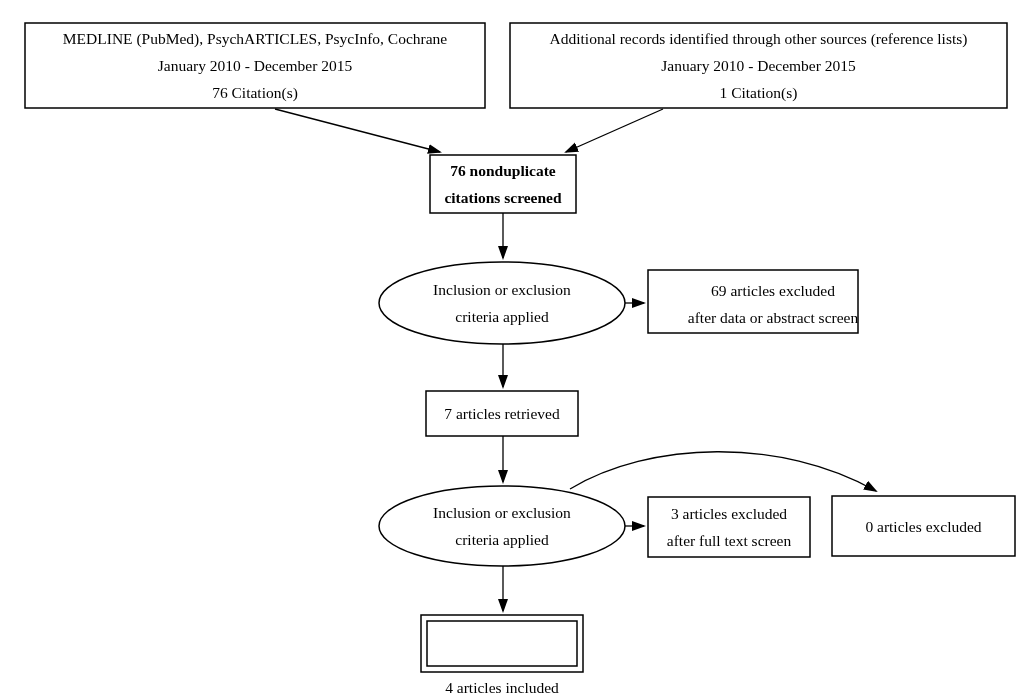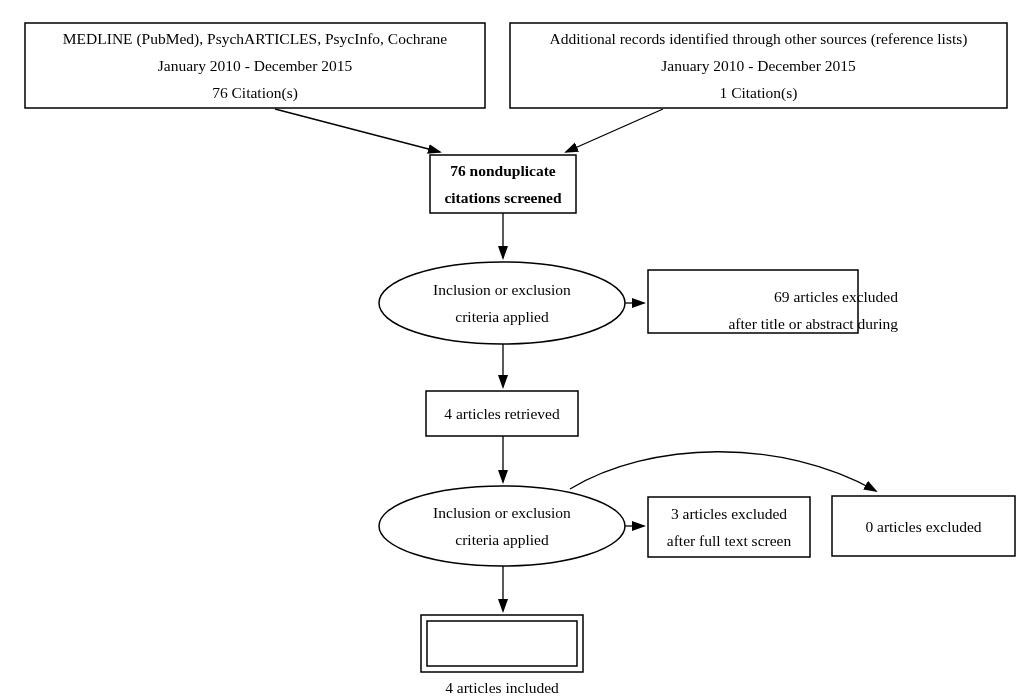--- a/index.html
+++ b/index.html
@@ -96,27 +96,27 @@
   <div class="label" style="left:430px; top:155px; width:146px; height:58px;font-weight:bold;">
     <span class="lbl-line">76 nonduplicate</span>
     <span class="lbl-line">citations screened</span>
   </div>
 
   <div class="label" style="left:379px; top:262px; width:246px; height:82px;">
     <span class="lbl-line">Inclusion or exclusion</span>
     <span class="lbl-line">criteria applied</span>
   </div>
 
-  <div class="label" style="left:648px; top:278px; width:250px; height:63px;align-items:flex-end;">
+  <div class="label" style="left:648px; top:272px; width:250px; height:63px;">
     <span class="lbl-line">69 articles excluded</span>
-    <span class="lbl-line">after title or abstract during</span>
+    <span class="lbl-line">after data or abstract screen</span>
   </div>
 
   <div class="label" style="left:426px; top:391px; width:152px; height:45px;">
-    <span class="lbl-line">4 articles retrieved</span>
+    <span class="lbl-line">7 articles retrieved</span>
   </div>
 
   <div class="label" style="left:379px; top:486px; width:246px; height:80px;">
     <span class="lbl-line">Inclusion or exclusion</span>
     <span class="lbl-line">criteria applied</span>
   </div>
 
   <div class="label" style="left:648px; top:497px; width:162px; height:60px;">
     <span class="lbl-line">3 articles excluded</span>
     <span class="lbl-line">after full text screen</span>

